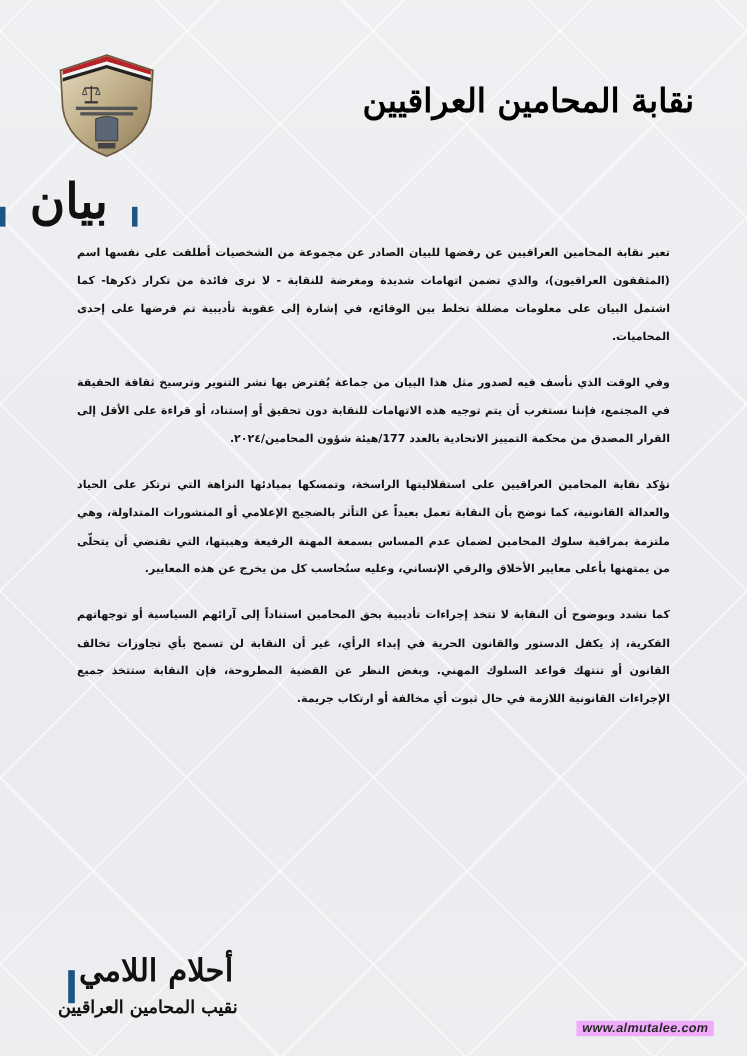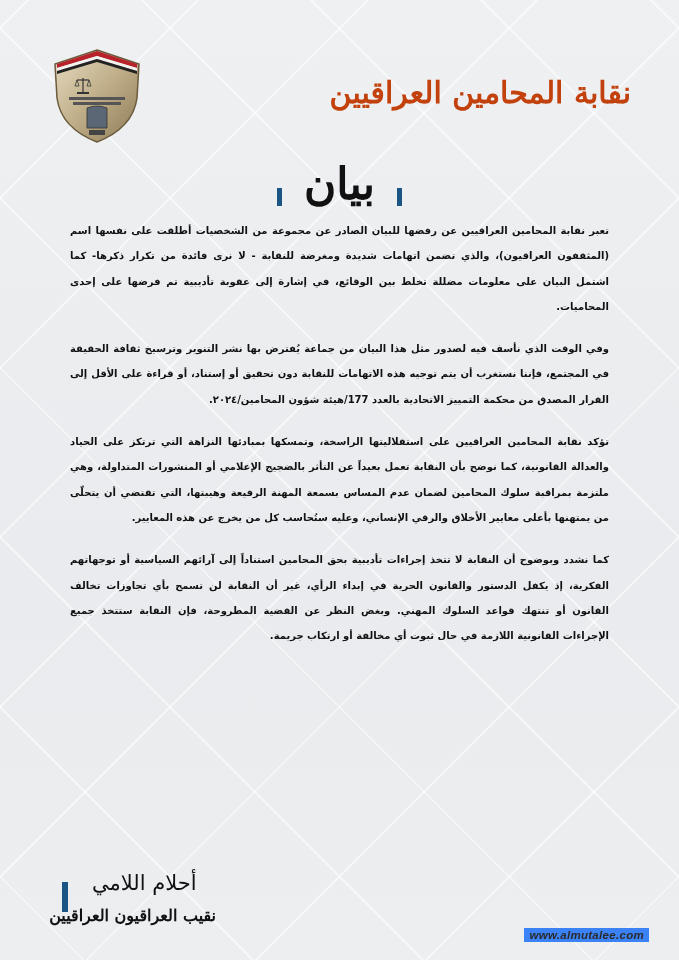--- a/index.html
+++ b/index.html
@@ -25,29 +25,29 @@
     }
     .emblem svg { width: 100%; height: 100%; display: block; }
 
     
     .org-title {
       position: absolute; right: 48px; top: 62px;
       width: 240px; height: 62px;
       direction: rtl; text-align: center;
       font-family: "DejaVu Serif", serif;
       font-size: 30px; font-weight: bold; line-height: 62px;
-      color: #c2410c;
+      color: #000000;
       letter-spacing: -1px;
       white-space: nowrap;
     }
 
     
     .statement-heading {
       position: absolute; left: 0; right: 0; top: 148px; height: 66px;
-      display: flex; justify-content: center; align-items: flex-end; gap: 22px;
+      display: flex; align-items: flex-end; gap: 22px;
     }
     .accent-bar { width: 5px; height: 18px; background: #1b5585; margin-bottom: 8px; }
     .statement-word {
       font-family: "DejaVu Serif", serif;
       font-size: 44px; font-weight: bold; color: #111; line-height: 60px;
       direction: rtl;
     }
 
     
     .body-text {
@@ -60,34 +60,34 @@
     .body-text p { margin: 0 0 17px 0; }
 
     
     .signature {
       position: absolute; left: 62px; top: 868px; width: 150px; height: 80px;
     }
     .sig-bar { position: absolute; left: 0; top: 14px; width: 6px; height: 30px; background: #1b5585; }
     .sig-name {
       position: absolute; left: 30px; top: 0; width: 120px;
       direction: rtl; text-align: left;
-      font-family: "DejaVu Serif", serif; font-size: 21px; font-weight: normal; color: #111;
+      font-family: "DejaVu Serif", serif; font-size: 28px; font-weight: bold; color: #111;
       line-height: 30px; white-space: nowrap;
     }
     .sig-title {
       position: absolute; left: 14px; top: 34px; width: 140px;
       direction: rtl; text-align: center;
       font-family: "DejaVu Serif", serif; font-size: 16px; font-weight: bold; color: #111;
       line-height: 28px; white-space: nowrap;
     }
 
     .watermark {
       position: absolute; right: 30px; top: 928px;
       padding: 1px 5px;
-      background: #3b82f6;
+      background: #f0abfc;
       font-family: "Liberation Sans", sans-serif;
       font-style: italic; font-weight: bold; font-size: 11.5px; color: #2a2a2a;
       letter-spacing: 0.3px;
     }
   </style>
 </head>
 <body>
 
 <div class="bg-pattern"></div>
 
@@ -129,17 +129,17 @@
   <div class="body-text">
     <p>تعبر نقابة المحامين العراقيين عن رفضها للبيان الصادر عن مجموعة من الشخصيات أطلقت على نفسها اسم (المثقفون العراقيون)، والذي تضمن اتهامات شديدة ومغرضة للنقابة - لا نرى فائدة من تكرار ذكرها- كما اشتمل البيان على معلومات مضللة تخلط بين الوقائع، في إشارة إلى عقوبة تأديبية تم فرضها على إحدى المحاميات.</p>
     <p>وفي الوقت الذي نأسف فيه لصدور مثل هذا البيان من جماعة يُفترض بها نشر التنوير وترسيخ ثقافة الحقيقة في المجتمع، فإننا نستغرب أن يتم توجيه هذه الاتهامات للنقابة دون تحقيق أو إستناد، أو قراءة على الأقل إلى القرار المصدق من محكمة التمييز الاتحادية بالعدد 177/هيئة شؤون المحامين/٢٠٢٤.</p>
     <p>تؤكد نقابة المحامين العراقيين على استقلاليتها الراسخة، وتمسكها بمبادئها النزاهة التي ترتكز على الحياد والعدالة القانونية، كما نوضح بأن النقابة تعمل بعيداً عن التأثر بالضجيج الإعلامي أو المنشورات المتداولة، وهي ملتزمة بمراقبة سلوك المحامين لضمان عدم المساس بسمعة المهنة الرفيعة وهيبتها، التي تقتضي أن يتحلّى من يمتهنها بأعلى معايير الأخلاق والرقي الإنساني، وعليه ستُحاسب كل من يخرج عن هذه المعايير.</p>
     <p>كما نشدد وبوضوح أن النقابة لا تتخذ إجراءات تأديبية بحق المحامين استناداً إلى آرائهم السياسية أو توجهاتهم الفكرية، إذ يكفل الدستور والقانون الحرية في إبداء الرأي، غير أن النقابة لن تسمح بأي تجاوزات تخالف القانون أو تنتهك قواعد السلوك المهني. وبغض النظر عن القضية المطروحة، فإن النقابة ستتخذ جميع الإجراءات القانونية اللازمة في حال ثبوت أي مخالفة أو ارتكاب جريمة.</p>
   </div>
 
   <div class="signature">
     <span class="sig-bar"></span>
     <div class="sig-name">أحلام اللامي</div>
-    <div class="sig-title">نقيب العراقيون العراقيين</div>
+    <div class="sig-title">نقيب المحامين العراقيين</div>
   </div>
 
   <div class="watermark">www.almutalee.com</div>
 </div>
 
 </body></html>

